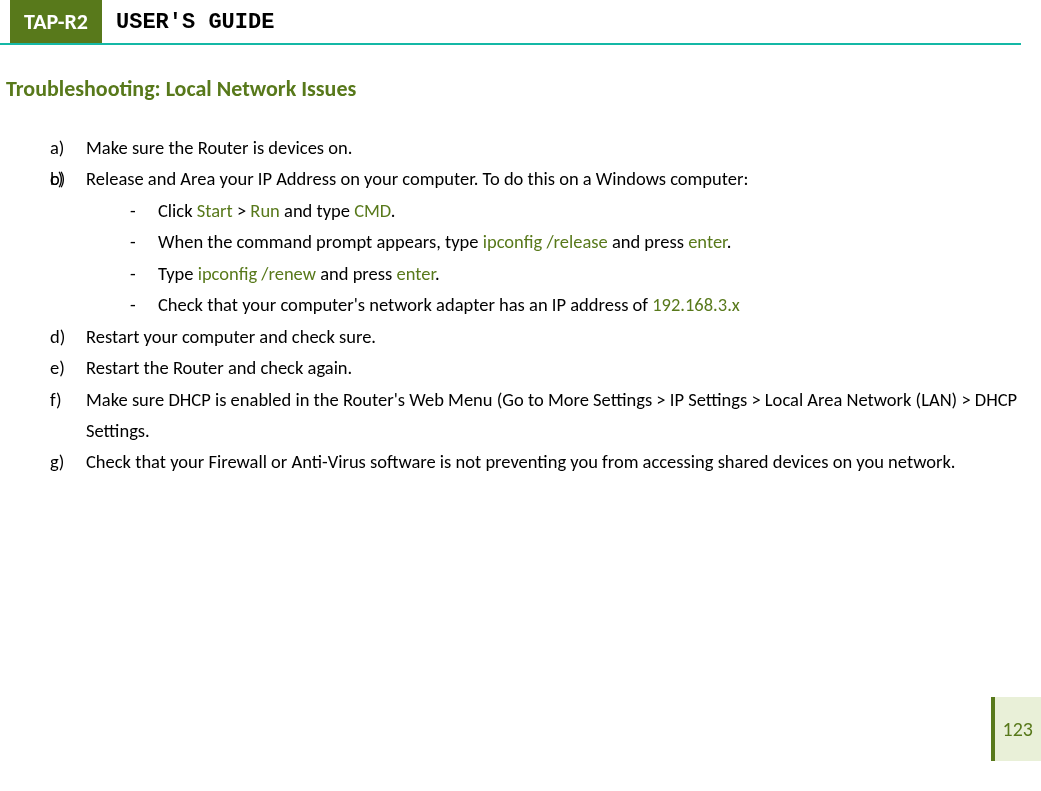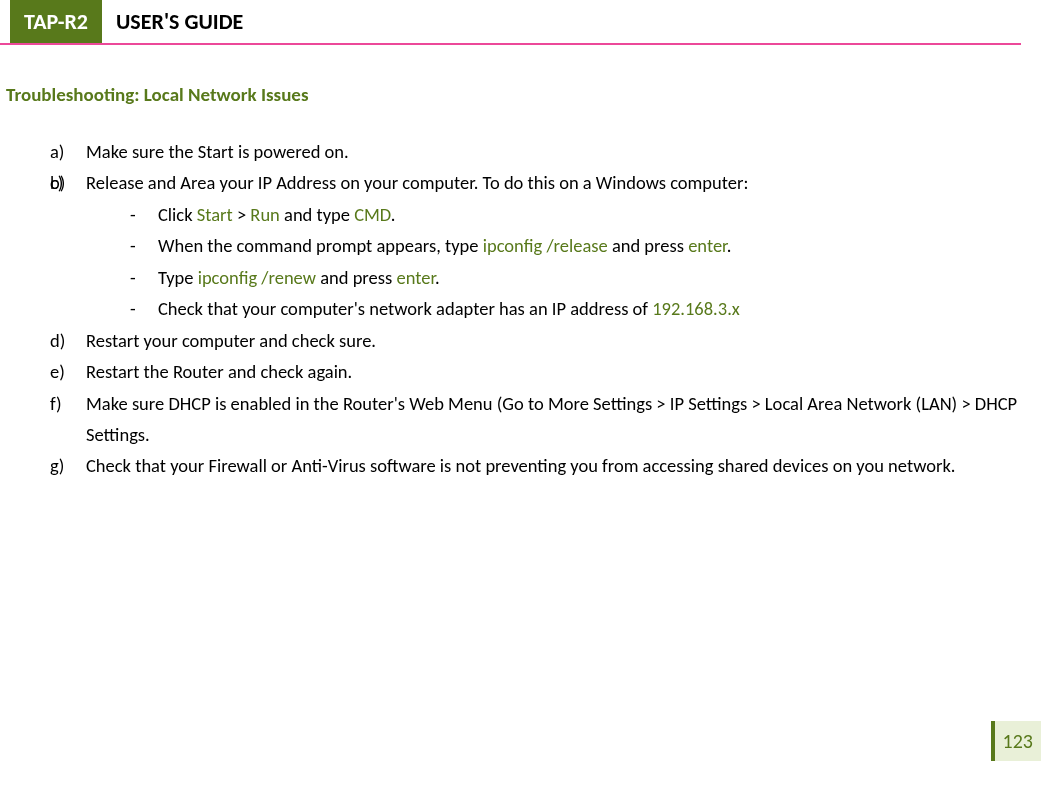--- a/index.html
+++ b/index.html
@@ -8,43 +8,44 @@
     height: 791px;
     font-family: Calibri, "Segoe UI", Arial, sans-serif;
     font-size: 18px;
     color: #000;
     background: #fff;
     position: relative;
   }
   .header {
     display: flex;
     align-items: flex-end;
-    border-bottom: 2px solid #ec4899;
-    margin: 0 20px 8px 0;
+    border-bottom: 2px solid #14b8a6;
+    margin: 0 20px 0 0;
   }
   .header-badge {
     background: #58791b;
     color: #fff;
     font-weight: bold;
     font-size: 22px;
     padding: 8px 14px;
     margin-left: 10px;
   }
   .header-title {
     font-weight: bold;
     font-size: 22px;
     padding: 8px 14px;
+    font-family: Liberation Mono, monospace;
   }
   .content {
     padding: 30px 20px 0 6px;
   }
   .section-title {
     color: #58791b;
     font-weight: bold;
-    font-size: 19px;
+    font-size: 22px;
     margin-bottom: 30px;
   }
   .question {
     font-weight: bold;
     font-size: 19px;
     margin-bottom: 24px;
   }
   ol.main-list {
     list-style: none;
     padding-left: 44px;
@@ -74,42 +75,42 @@
     left: 0;
     top: 0;
   }
   .kw { color: #58791b; text-align: center; }
   .page-num-box {
     position: absolute;
     right: 0;
     bottom: 30px;
     background: #e9f0d8;
     border-left: 4px solid #58791b;
-    padding: 8px 8px;
+    padding: 20px 8px;
     color: #58791b;
     font-size: 20px;
     min-width: 42px;
     text-align: center;
   }
 </style>
 </head>
 <body>
 
 <div class="header">
   <div class="header-badge">TAP-R2</div>
   <div class="header-title">USER'S GUIDE</div>
 </div>
 
 <div class="content">
   <div class="section-title">Troubleshooting: Local Network Issues</div>
 
   <ol class="main-list">
     <li>
       <span class="marker">a)</span>
-      <span>Make sure the Start is powered on.</span>
+      <span>Make sure the Router is devices on.</span>
     </li>
     <li>
       <span class="marker">b)</span>
     </li>
     <li>
       <span class="marker">c)</span>
       <span>Release and Area your IP Address on your computer.  To do this on a Windows computer:</span>
       <ul class="sub-list">
         <li>
           <span class="dash">-</span>

